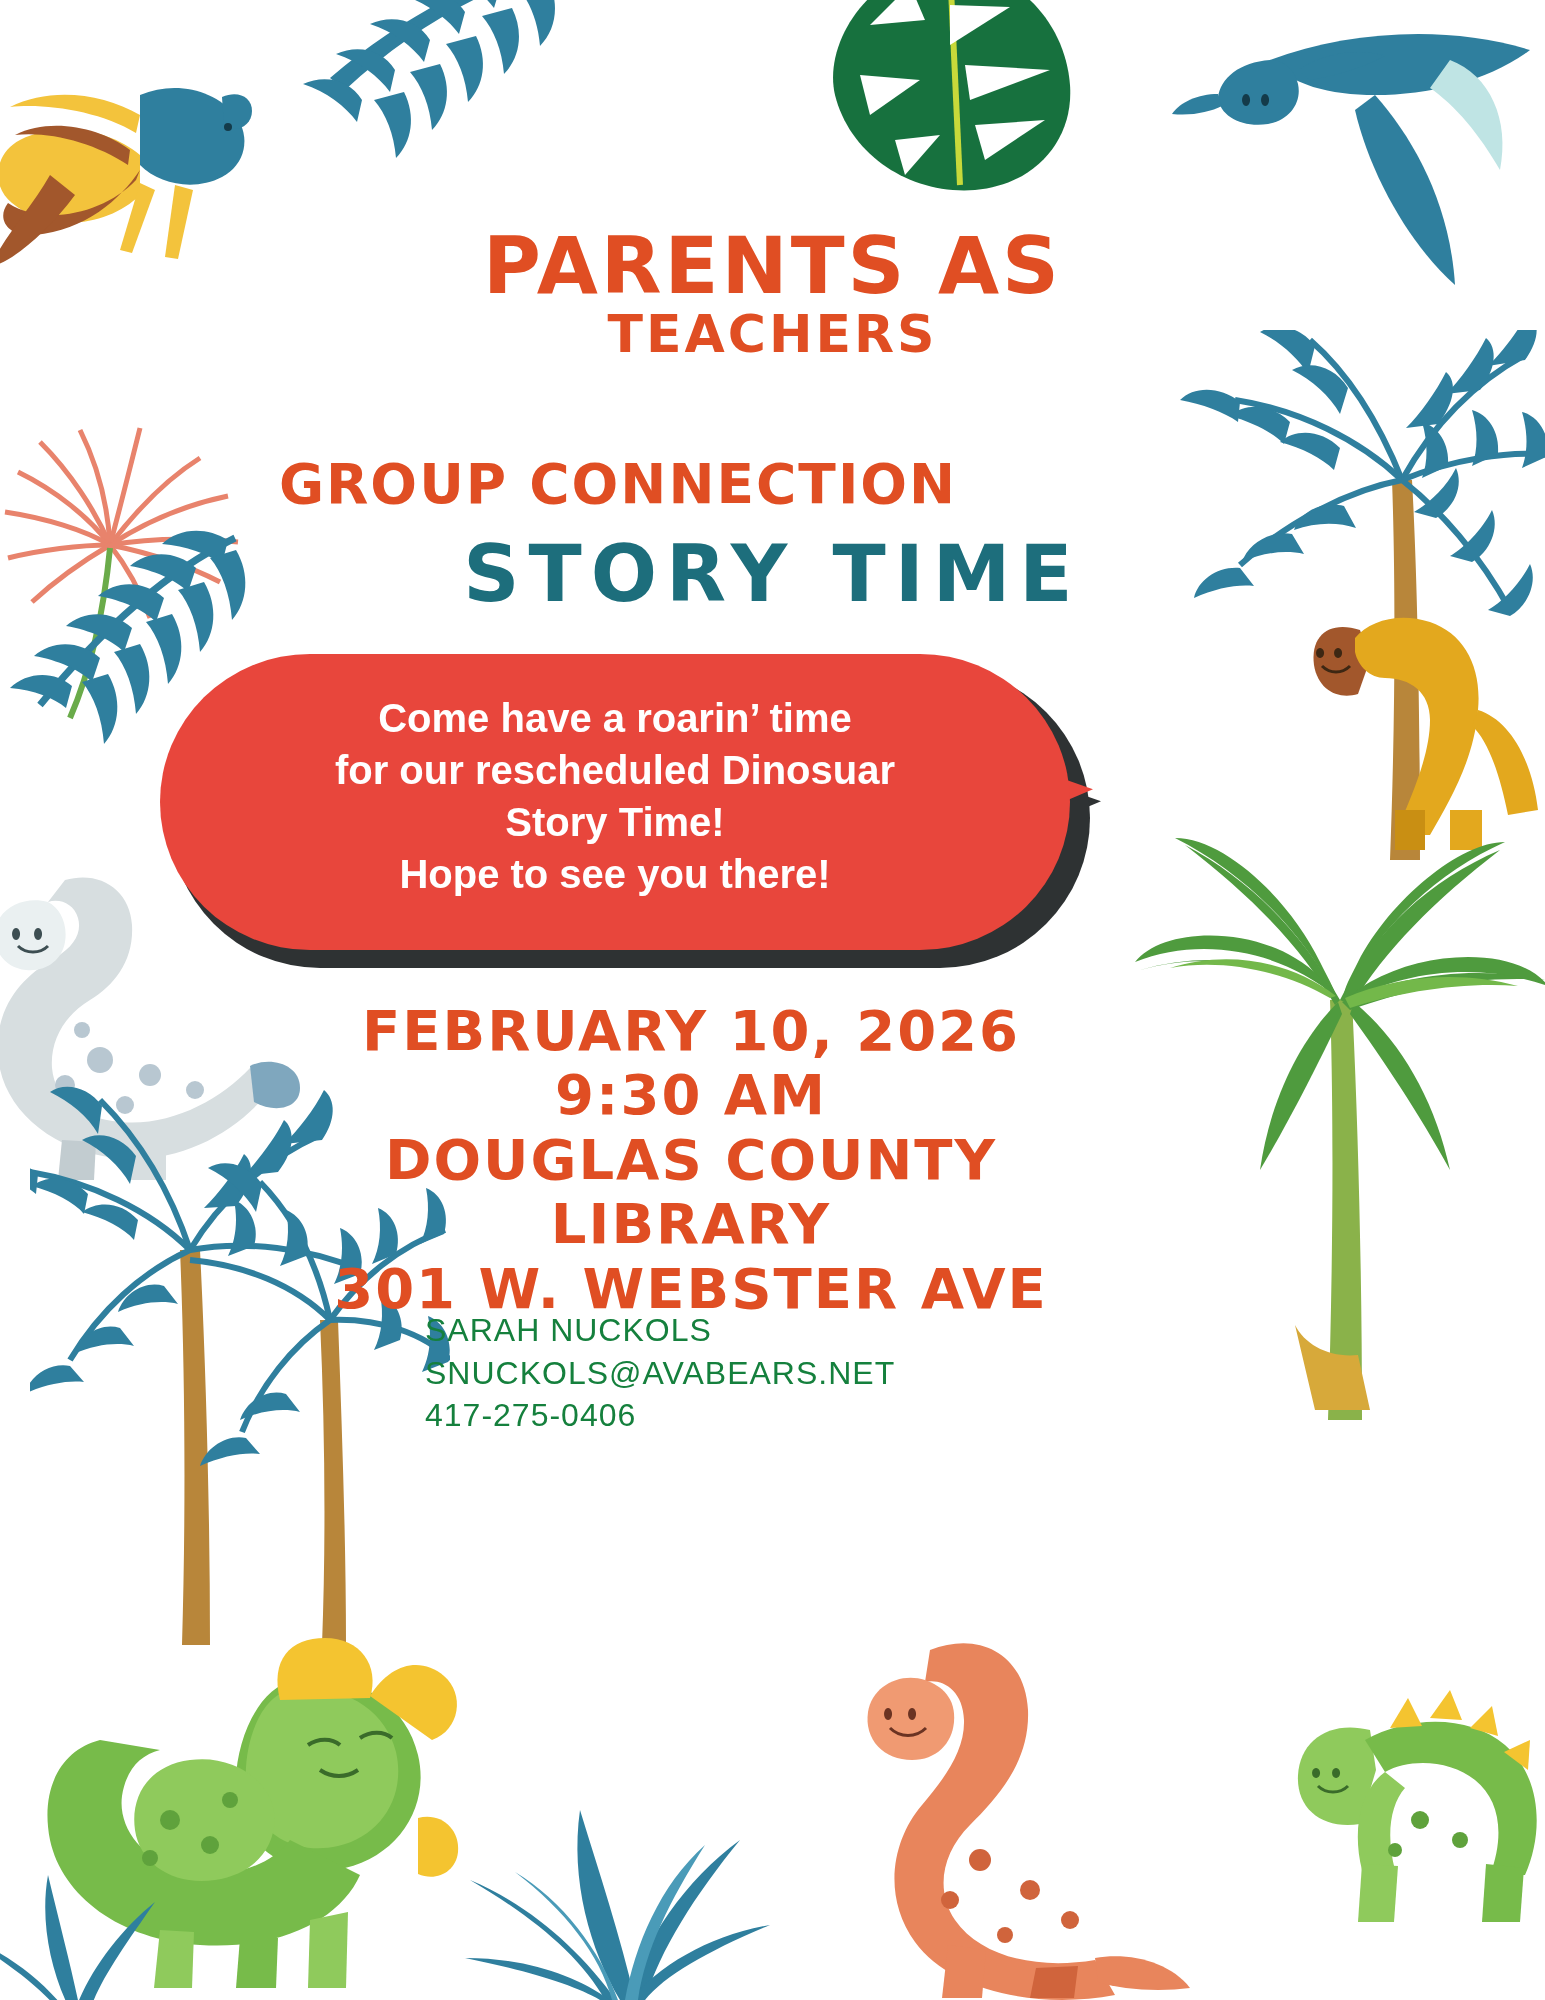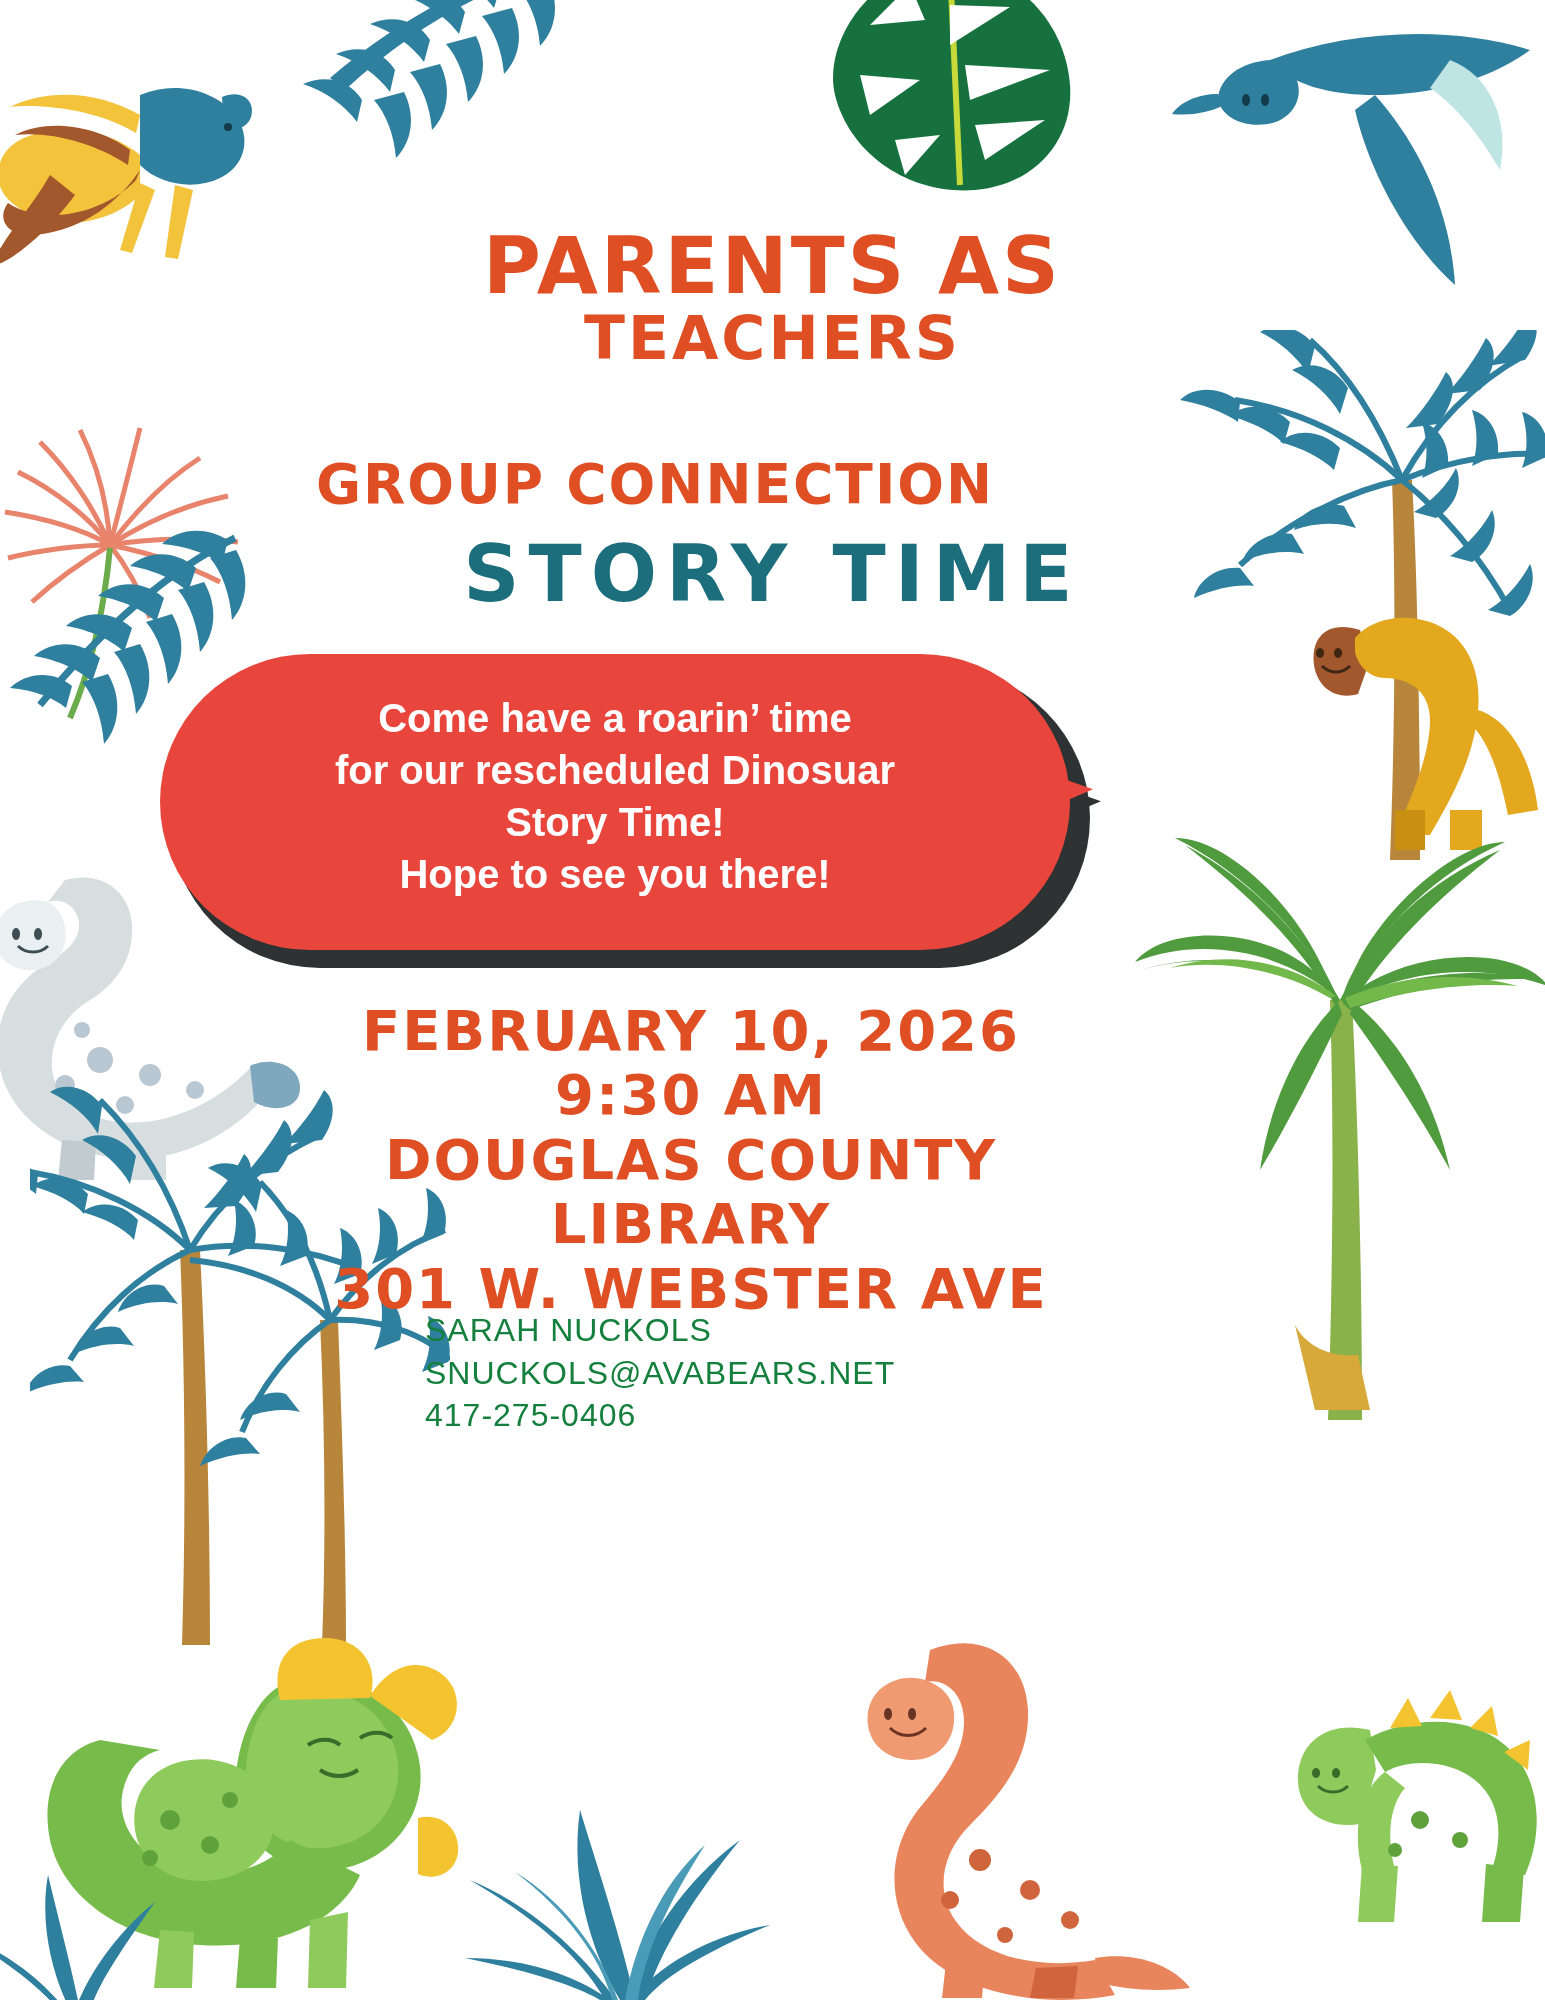--- a/index.html
+++ b/index.html
@@ -48,34 +48,33 @@
     text-align: center;
   }
   .title-line {
     font-family: "DejaVu Sans", sans-serif;
     font-weight: bold;
     color: #e04e23;
     letter-spacing: 3px;
     line-height: 0.95;
   }
   .title-1 { font-size: 79px; }
-  .title-2 { font-size: 60px; margin-top: 6px; }
+  .title-2 { font-size: 52px; margin-top: 6px; }
 
   .subtitle1 {
     position: absolute;
     top: 418px;
     left: 0;
     width: 1236px;
     text-align: center;
     font-family: "DejaVu Sans", sans-serif;
     font-weight: bold;
     font-size: 55px;
     letter-spacing: 2px;
     color: #e04e23;
-    padding-left: 37px;
   }
   .subtitle2 {
     position: absolute;
     top: 495px;
     left: 0;
     width: 1545px;
     text-align: center;
     font-family: "DejaVu Sans", sans-serif;
     font-weight: bold;
     font-size: 78px;

